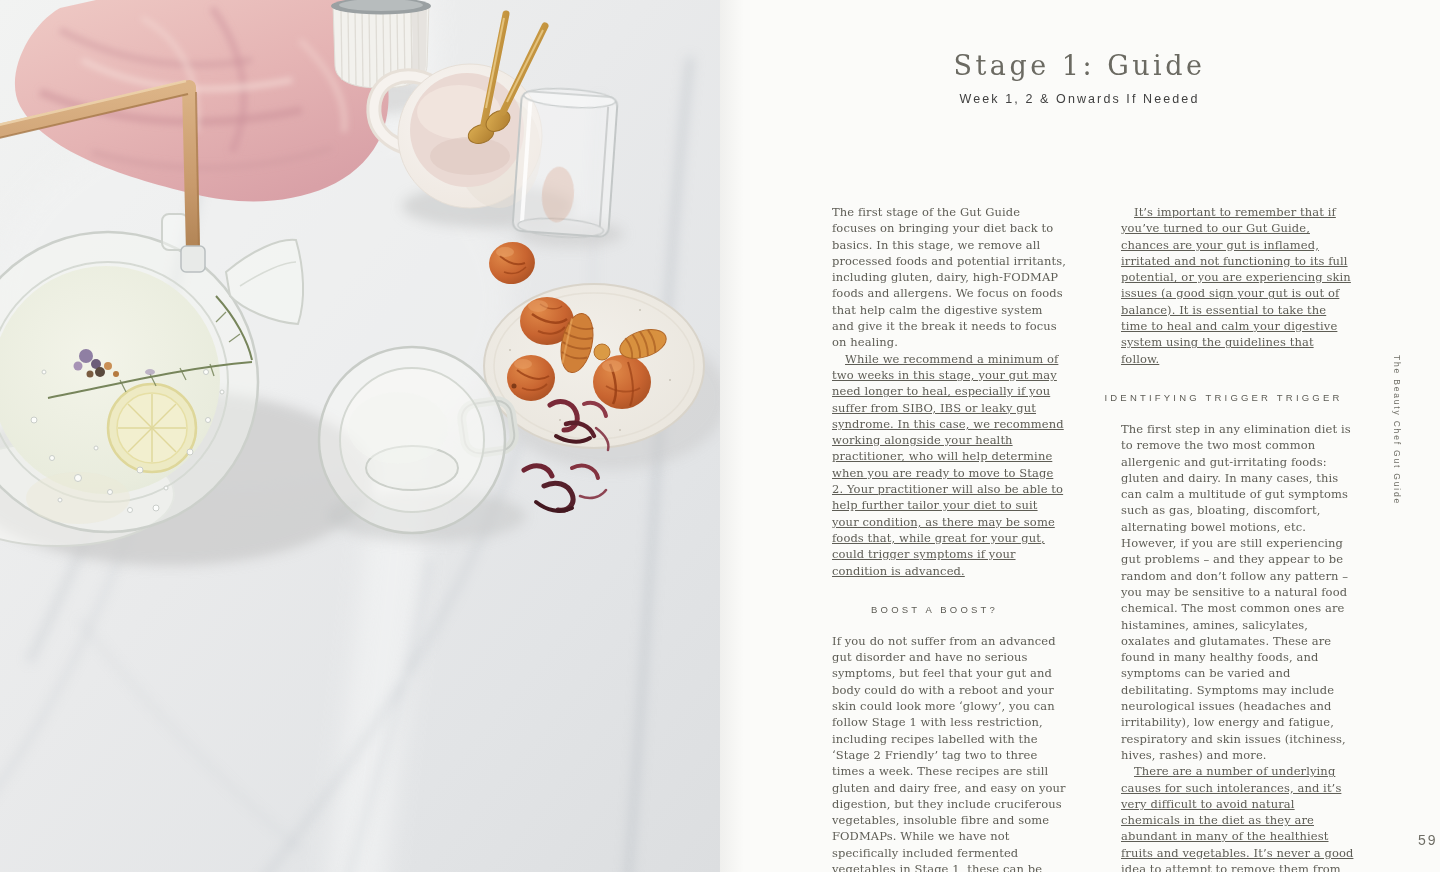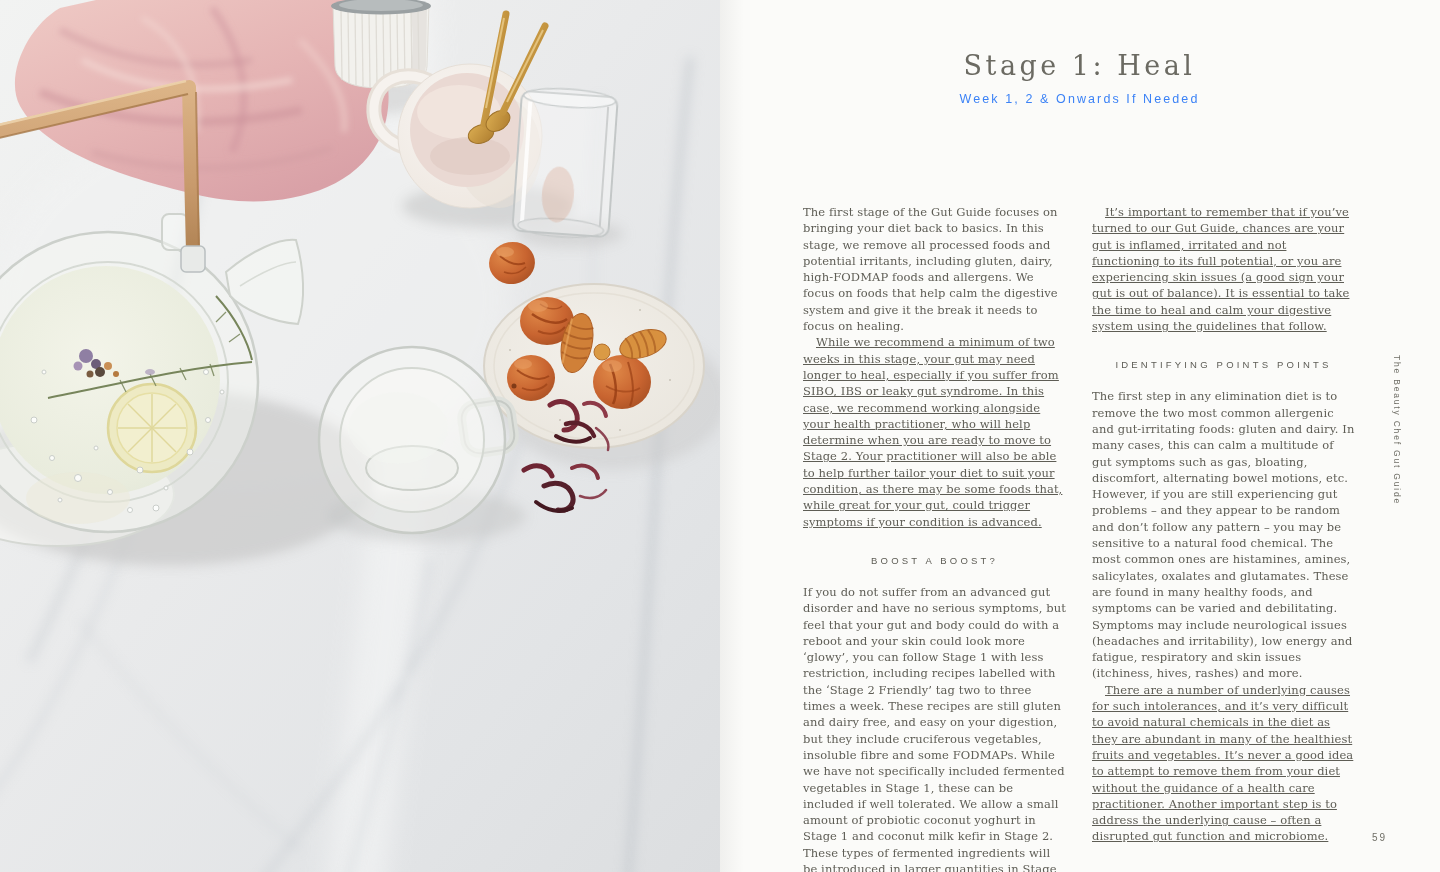--- a/index.html
+++ b/index.html
@@ -14,35 +14,35 @@
 
   
   .text-page { width:720px; height:872px; position:relative; background:#fbfbf9; flex:none; }
   .text-page::before { content:""; position:absolute; left:0; top:0; bottom:0; width:24px;
      background:linear-gradient(to right, rgba(90,90,85,0.07), rgba(90,90,85,0)); pointer-events:none; }
 
   .page-header { position:absolute; top:50px; left:83px; width:553px; text-align:center; }
   .page-title { font-family:"DejaVu Serif", serif; font-weight:400; font-size:27px;
      letter-spacing:3.5px; color:#6b6a62; }
   .page-subtitle { margin-top:11px; font-family:"Liberation Sans", sans-serif; font-size:12.5px;
-     letter-spacing:2.1px; color:#3b82f6; }
+     letter-spacing:2.1px; color:#404040; }
 
   .columns { position:absolute; top:204px; left:83px; width:553px; display:flex; gap:26px; }
   .col { width:263px; flex:none; }
-  .col p { font-size:11.5px; line-height:16.3px; color:#5e5d55; letter-spacing:0.1px; }
+  .col p { font-size:11.5px; line-height:16.3px; color:#5e5d55; letter-spacing:0.1px;margin-left:29px; }
   .col p.ind { text-indent:13px;text-decoration:underline; }
   .sec-head { font-family:"Liberation Sans", sans-serif; font-size:9.5px; font-weight:400;
      letter-spacing:3.2px; color:#5d5c55; text-align:center; margin:25px 0 18px 0; }
 
   .sidebar-vertical { position:absolute; left:677px; top:430px;
      transform:translate(-50%,-50%) rotate(90deg); white-space:nowrap;
      font-family:"Liberation Sans", sans-serif; font-size:8.5px; letter-spacing:1.8px; color:#6f6e66; }
 
-  .page-number { position:absolute; left:652px; top:832px;
-     font-family:"Liberation Sans", sans-serif; font-size:10px; letter-spacing:2px; color:#6f6e66; }
+  .page-number { position:absolute; left:698px; top:832px;
+     font-family:"Liberation Sans", sans-serif; font-size:14px; letter-spacing:2px; color:#6f6e66; }
 </style>
 </head>
 <body>
 
 <div class="spread">
 
   <div class="photo-page">
     <svg width="720" height="872" viewBox="0 0 720 872">
       <defs>
         <linearGradient id="marbleG" x1="0" y1="0" x2="1" y2="1">
@@ -342,34 +342,34 @@
         <path d="M572,468 C584,462 596,468 598,478" stroke="#83323f" stroke-width="4"></path>
         <path d="M536,502 C546,510 560,514 572,508" stroke="#431820" stroke-width="4"></path>
         <path d="M580,496 C590,500 600,498 606,490" stroke="#8d4452" stroke-width="2.5"></path>
       </g>
     </svg>
   </div>
 
   <div class="text-page">
 
     <div class="page-header">
-      <div class="page-title">Stage 1: Heal</div>
+      <div class="page-title">Stage 1: Guide</div>
       <div class="page-subtitle">Week 1, 2 &amp; Onwards If Needed</div>
     </div>
 
     <div class="columns">
       <div class="col">
         <p>The first stage of the Gut Guide focuses on bringing your diet back to basics. In this stage, we remove all processed foods and potential irritants, including gluten, dairy, high-FODMAP foods and allergens. We focus on foods that help calm the digestive system and give it the break it needs to focus on healing.</p>
         <p class="ind">While we recommend a minimum of two weeks in this stage, your gut may need longer to heal, especially if you suffer from SIBO, IBS or leaky gut syndrome. In this case, we recommend working alongside your health practitioner, who will help determine when you are ready to move to Stage 2. Your practitioner will also be able to help further tailor your diet to suit your condition, as there may be some foods that, while great for your gut, could trigger symptoms if your condition is advanced.</p>
         <div class="sec-head">BOOST A BOOST?</div>
         <p>If you do not suffer from an advanced gut disorder and have no serious symptoms, but feel that your gut and body could do with a reboot and your skin could look more ‘glowy’, you can follow Stage 1 with less restriction, including recipes labelled with the ‘Stage 2 Friendly’ tag two to three times a week. These recipes are still gluten and dairy free, and easy on your digestion, but they include cruciferous vegetables, insoluble fibre and some FODMAPs. While we have not specifically included fermented vegetables in Stage 1, these can be included if well tolerated. We allow a small amount of probiotic coconut yoghurt in Stage 1 and coconut milk kefir in Stage 2. These types of fermented ingredients will be introduced in larger quantities in Stage 3.</p>
       </div>
       <div class="col">
         <p class="ind">It’s important to remember that if you’ve turned to our Gut Guide, chances are your gut is inflamed, irritated and not functioning to its full potential, or you are experiencing skin issues (a good sign your gut is out of balance). It is essential to take the time to heal and calm your digestive system using the guidelines that follow.</p>
-        <div class="sec-head">IDENTIFYING POINTS POINTS</div>
+        <div class="sec-head">IDENTIFYING TRIGGER TRIGGER</div>
         <p>The first step in any elimination diet is to remove the two most common allergenic and gut-irritating foods: gluten and dairy. In many cases, this can calm a multitude of gut symptoms such as gas, bloating, discomfort, alternating bowel motions, etc. However, if you are still experiencing gut problems – and they appear to be random and don’t follow any pattern – you may be sensitive to a natural food chemical. The most common ones are histamines, amines, salicylates, oxalates and glutamates. These are found in many healthy foods, and symptoms can be varied and debilitating. Symptoms may include neurological issues (headaches and irritability), low energy and fatigue, respiratory and skin issues (itchiness, hives, rashes) and more.</p>
         <p class="ind">There are a number of underlying causes for such intolerances, and it’s very difficult to avoid natural chemicals in the diet as they are abundant in many of the healthiest fruits and vegetables. It’s never a good idea to attempt to remove them from your diet without the guidance of a health care practitioner. Another important step is to address the underlying cause – often a disrupted gut function and microbiome.</p>
       </div>
     </div>
 
     <div class="sidebar-vertical">The Beauty Chef Gut Guide</div>
     <div class="page-number">59</div>
   </div>
 
 </div>

